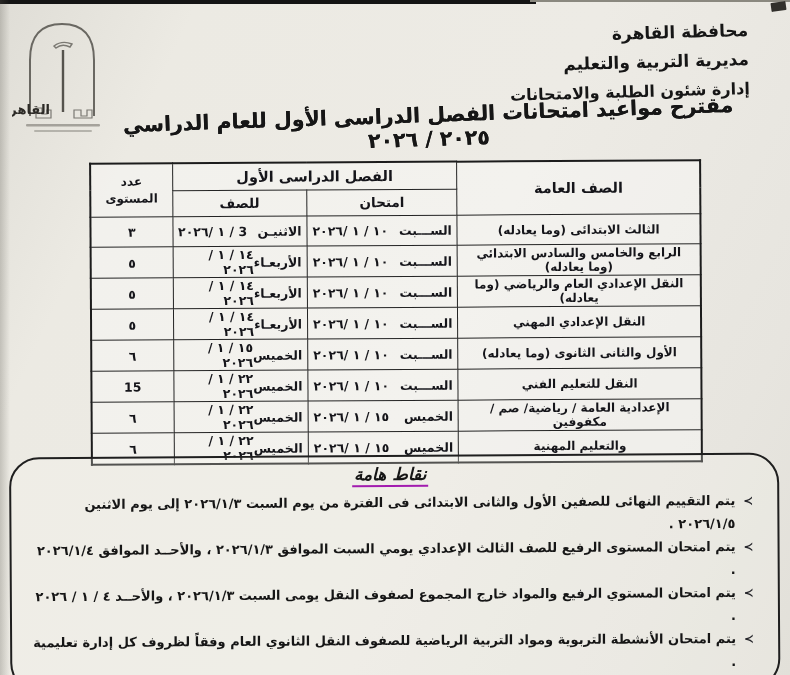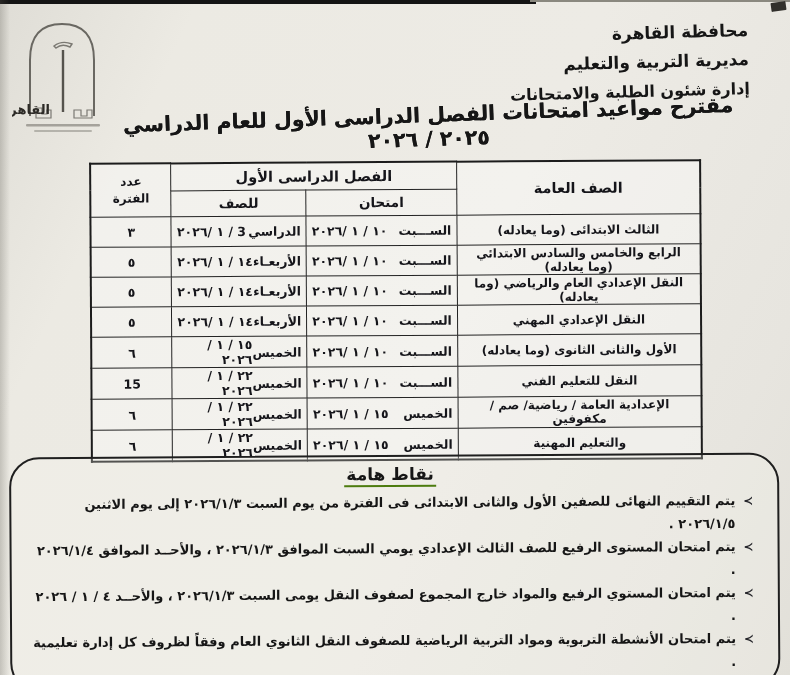--- a/index.html
+++ b/index.html
@@ -50,21 +50,21 @@
 
   
   .notes-box{
     position:absolute;top:455px;left:9px;width:770px;height:236px;
     border:2.2px solid #1f1f1f;border-radius:30px;
     transform:rotate(-0.35deg);transform-origin:center top;
     direction:rtl;box-sizing:border-box;padding:7px 24px 0 16px;
     background:rgba(248,246,240,.25);
   }
   .notes-title-row{text-align:center;}
-  .notes-title{display:inline-block;font-size:17px;border-bottom:2px solid #4d7c0f;padding:0 2px 1px;}
+  .notes-title{display:inline-block;font-size:17px;border-bottom:2px solid #a21caf;padding:0 2px 1px;font-style:italic;}
   ul.notes-list{list-style:none;margin:4px 0 0;padding:0;}
   ul.notes-list li{display:flex;align-items:baseline;line-height:23px;font-size:13px;}
   .bullet{width:18px;flex:0 0 18px;font-size:12px;color:#26262b;}
 </style>
 </head>
 <body>
 
 <div class="scan-strip-top"></div>
 <div class="scan-strip-top2"></div>
 <div class="scan-mark-tr"></div>
@@ -97,40 +97,40 @@
     <col class="c-from">
     <col class="c-to">
     <col style="width:72px">
   </colgroup>
   <thead>
     <tr>
       <th class="h-grade" rowspan="2">الصف العامة</th>
       <th class="h-sem" colspan="2">الفصل الدراسى الأول</th>
       <th class="h-days" rowspan="2">
         <span>عدد</span><br>
-        <span>الفترة</span>
+        <span>المستوى</span>
       </th>
     </tr>
     <tr>
       <th class="h-sub">امتحان</th>
       <th class="h-sub">للصف</th>
     </tr>
   </thead>
   <tbody>
     <tr>
       <td class="grade">الثالث الابتدائى (وما يعادله)</td>
       <td class="daydate">
           <div class="wrap">
             <span>الســـبت</span>
             <span>١٠ / ١ /٢٠٢٦</span>
           </div>
         </td>
       <td class="daydate">
           <div class="wrap">
-            <span>الدراسي</span>
+            <span>الاثنيـن</span>
             <span>3 / ١ /٢٠٢٦</span>
           </div>
         </td>
       <td class="days">٣</td>
     </tr>
     <tr>
       <td class="grade">الرابع والخامس والسادس الابتدائي (وما يعادله)</td>
       <td class="daydate">
           <div class="wrap">
             <span>الســـبت</span>

